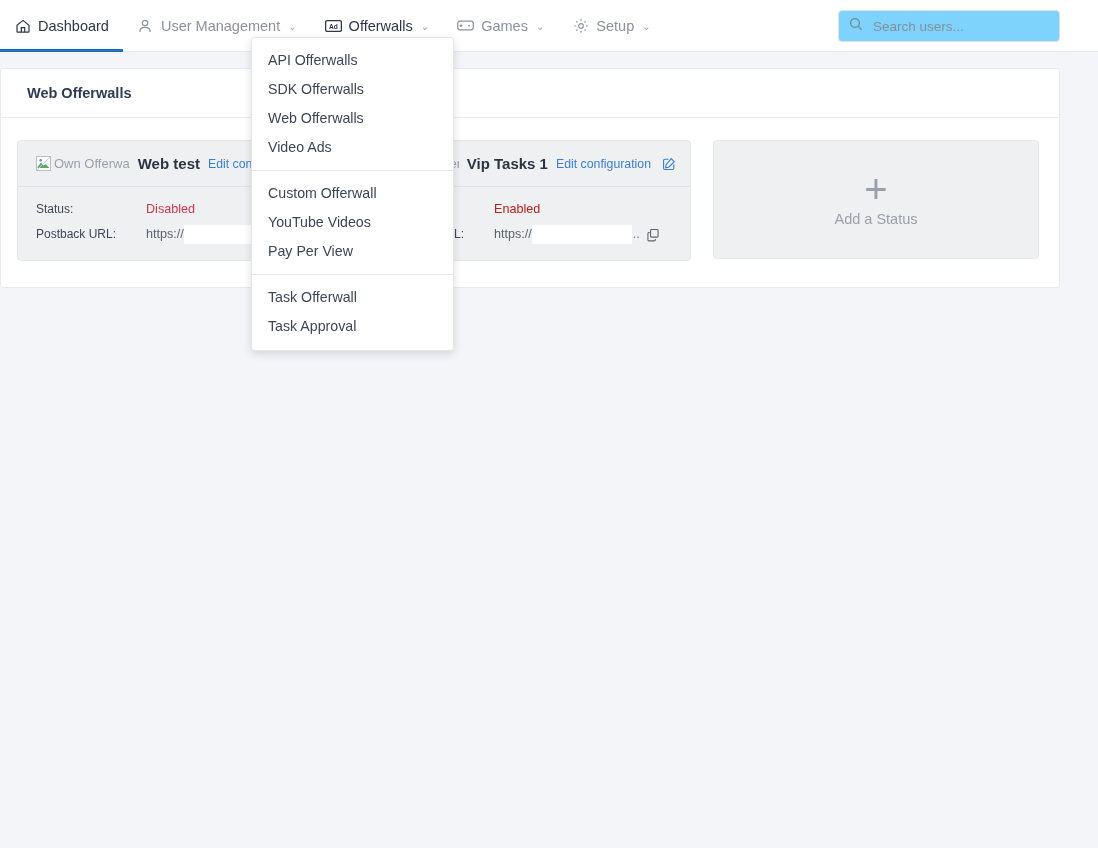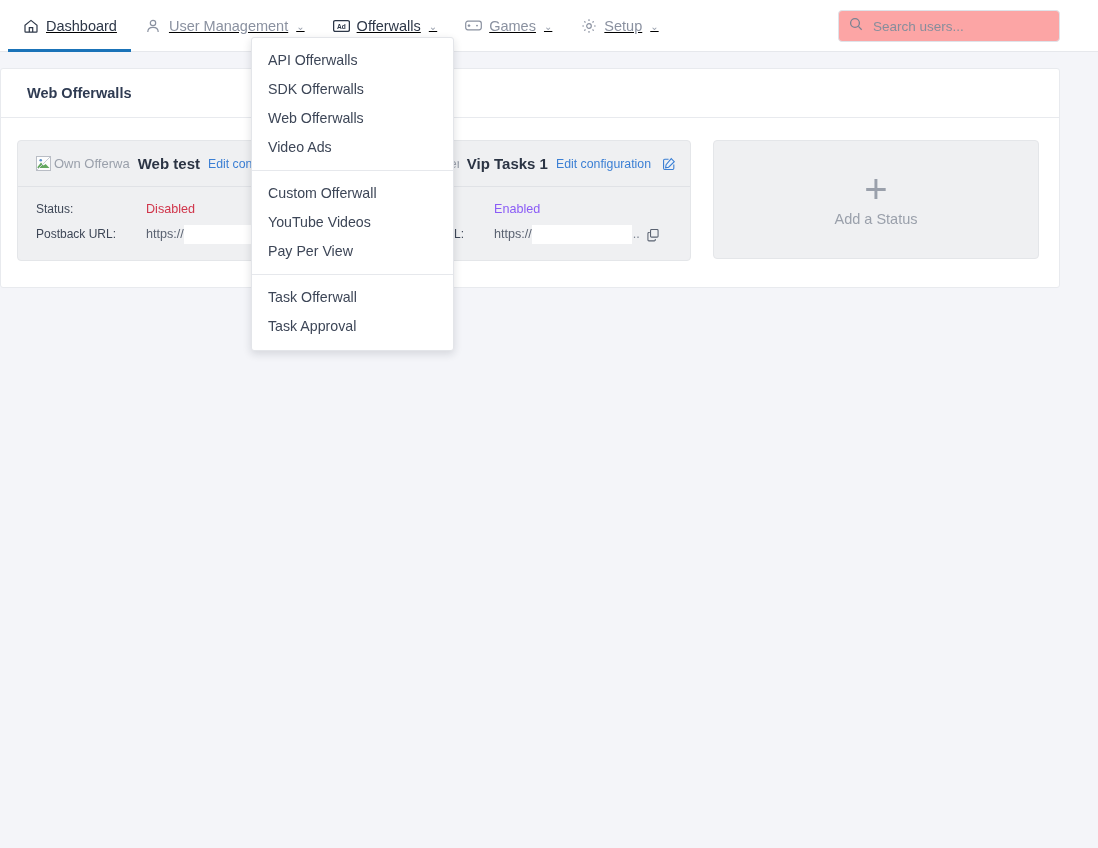--- a/index.html
+++ b/index.html
@@ -12,22 +12,20 @@
   }
 
   
   .navbar {
     position: relative;
     height: 52px;
     background: #ffffff;
     border-bottom: 1px solid #e6e8ec;
     display: flex;
     align-items: center;
-    padding-left: 8px;
-    text-decoration: underline;
   }
   .nav-items { display: flex; align-items: center; height: 52px; }
   .nav-item {
     position: relative;
     display: flex;
     align-items: center;
     gap: 7px;
     height: 52px;
     padding: 0 14px;
     font-size: 14.5px;
@@ -55,21 +53,21 @@
 
   
   .search-wrap {
     position: absolute;
     right: 38px;
     top: 10px;
     width: 222px;
     height: 32px;
     border: 1px solid #dfe3e9;
     border-radius: 4px;
-    background: #fca5a5;
+    background: #7dd3fc;
     display: flex;
     align-items: center;
     padding: 0 10px;
     gap: 10px;
   }
   .search-wrap svg { flex: 0 0 auto; }
   .search-input {
     border: none;
     outline: none;
     font-family: "Liberation Sans", sans-serif;
@@ -182,21 +180,21 @@
   }
   .field-labels, .field-values {
     display: flex;
     flex-direction: column;
     gap: 6px;
   }
   .field-labels { width: 92px; }
   .f-label { font-size: 12px; color: #3e4757; line-height: 19px; white-space: nowrap; }
   .f-row { display: flex; align-items: center; gap: 0; line-height: 19px; height: 19px; }
   .status-disabled { font-size: 12.6px; color: #d0344a; }
-  .status-enabled { font-size: 12.6px; color: #8b5cf6; }
+  .status-enabled { font-size: 12.6px; color: #b91c1c; }
   .url-proto { font-size: 12.6px; color: #5a6271; }
   .url-box {
     background: #ffffff;
     border: none;
     height: 19px;
     width: 100px;
     outline: none;
     font-family: "Liberation Sans", sans-serif;
     font-size: 12.6px;
     color: #3e4757;

